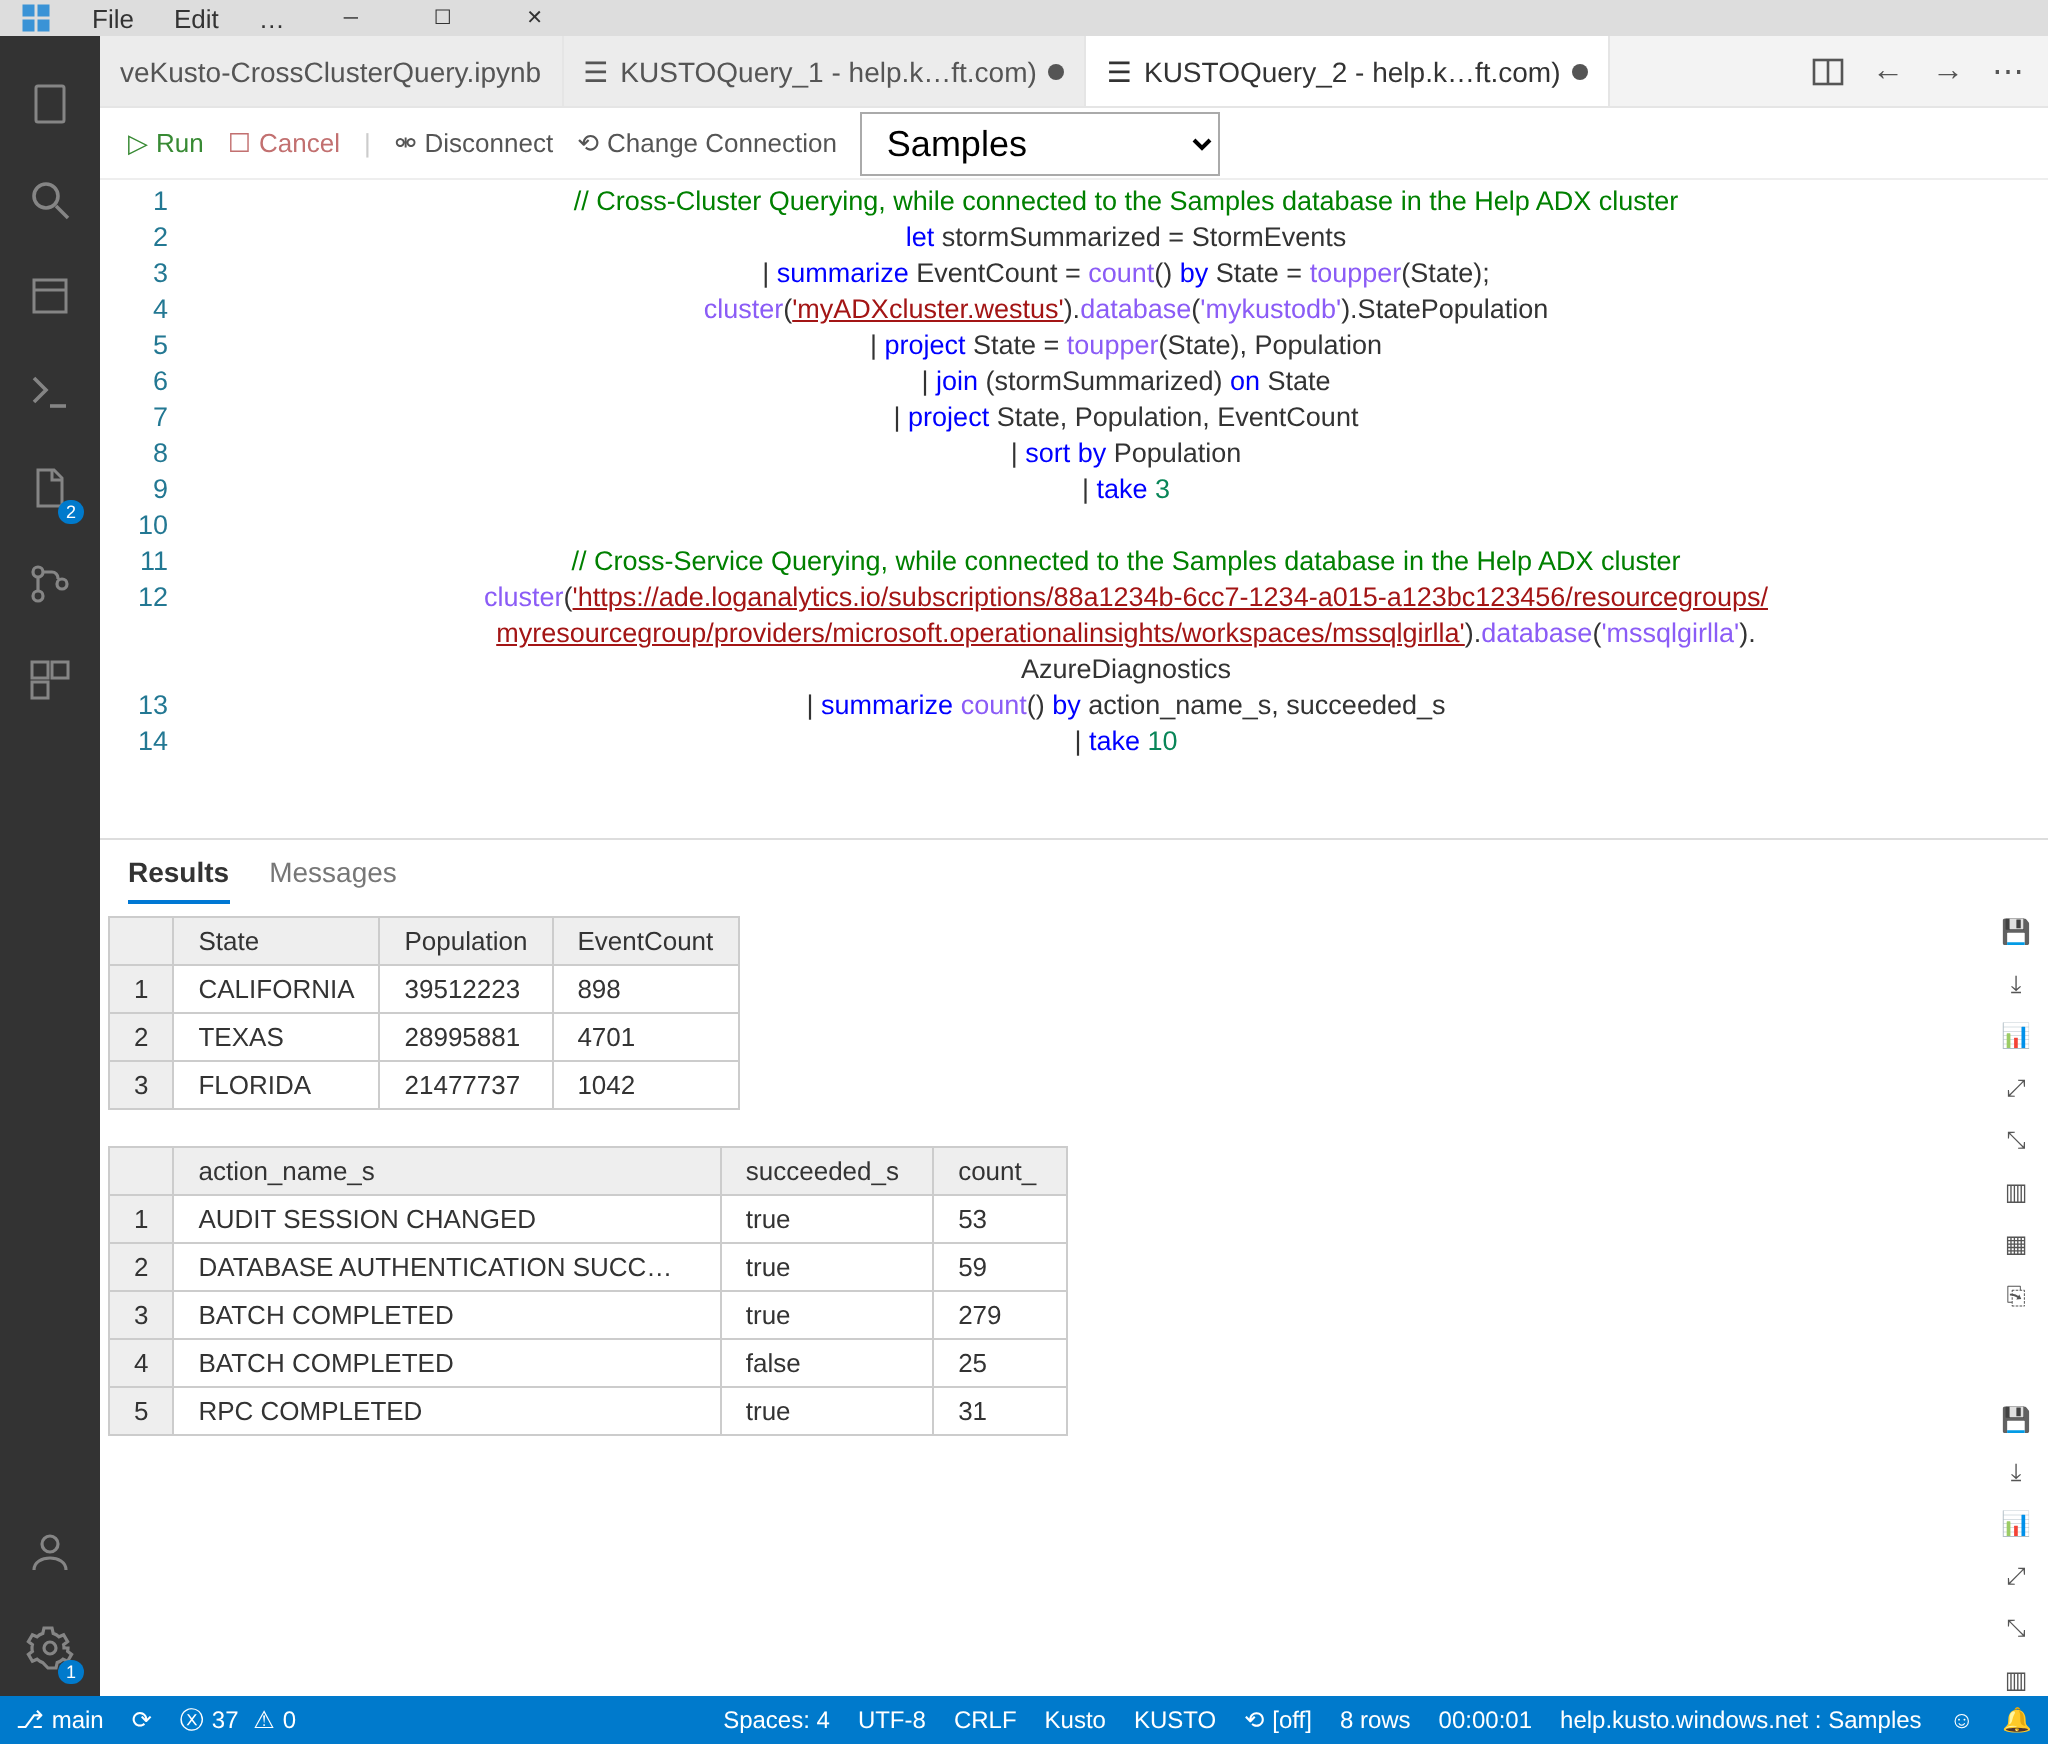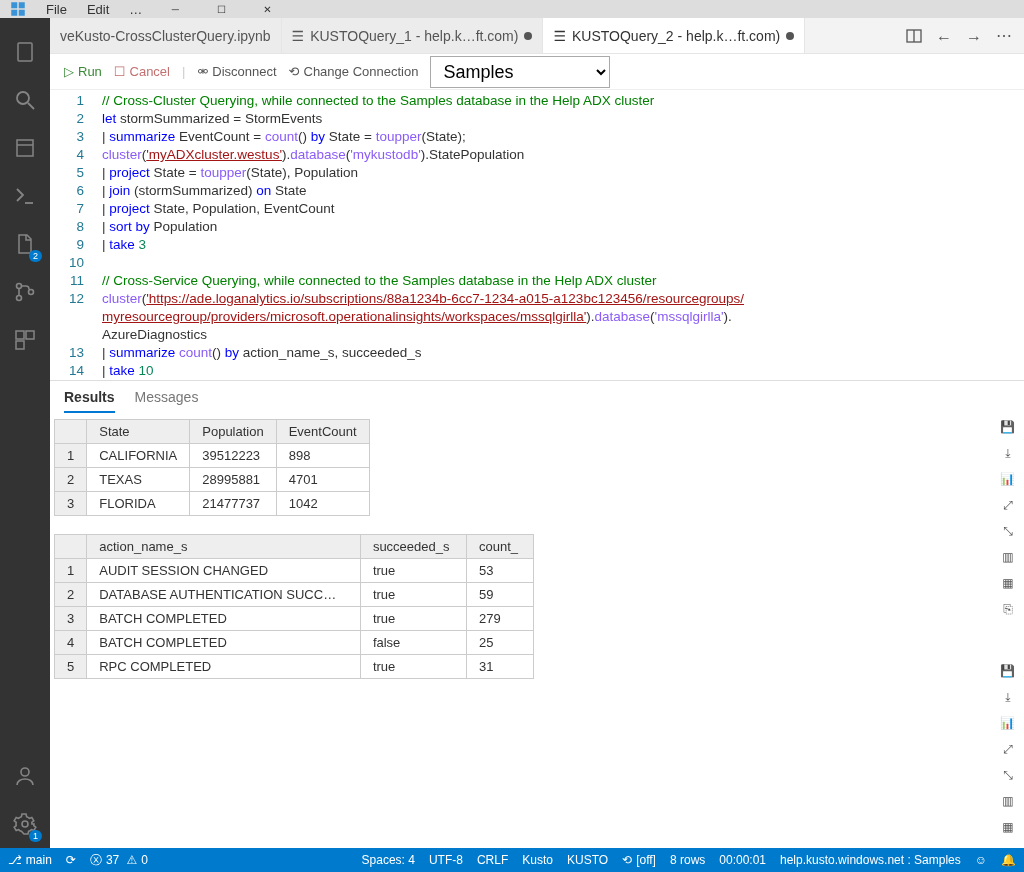--- a/index.html
+++ b/index.html
@@ -27,29 +27,29 @@
 
 .kusto-toolbar { height:36px; display:flex; align-items:center; gap:12px; padding:0 14px; font-size:13px; border-bottom:1px solid #eee; }
 .kusto-toolbar .run { color:#388a34; display:flex; align-items:center; gap:4px; }
 .kusto-toolbar .cancel { color:#c27070; display:flex; align-items:center; gap:4px; }
 .kusto-toolbar .sep { color:#ccc; }
 .kusto-toolbar .tool { color:#555; display:flex; align-items:center; gap:4px; }
 .kusto-toolbar select { font-size:18px; padding:4px 30px 4px 8px; border:1px solid #aaa; background:#fff; min-width:180px; }
 
 .code-area { display:flex; font-family:"Consolas","Courier New",monospace; font-size:13.5px; line-height:18px; overflow:hidden; padding-top:2px; }
 .gutter { width:52px; text-align:right; color:#237893; padding-right:18px; user-select:none; }
-.code { flex:1; white-space:pre; color:#333; }
+.code { flex:1; white-space:pre; color:#333;text-align:center; }
 .tok-comment { color:#008000; }
 .tok-kw { color:#0000ff; }
 .tok-str { color:#a31515; text-decoration: underline; text-decoration-color:#a31515; }
 .tok-str2 { color:#8b5cf6; }
 .tok-func { color:#8b5cf6; }
 .tok-num { color:#098658; }
 
-.results-pane { display:flex; flex-direction:column; border-top:1px solid #ddd; height: 392px; position:relative; }
+.results-pane { display:flex; flex-direction:column; border-top:1px solid #ddd; height: 392px; position:relative;margin-top:39px; }
 .results-tabs { display:flex; gap:20px; padding:8px 14px 0 14px; font-size:14px; }
 .results-tabs .rtab { padding-bottom:6px; color:#777; }
 .results-tabs .rtab.active { color:#333; font-weight:600; border-bottom:2px solid #0078d4; }
 
 .tables-scroll { overflow:auto; flex:1; padding:6px 50px 6px 4px; }
 table.data { border-collapse:collapse; font-family:"Consolas",monospace; font-size:13px; margin-bottom:18px; }
 table.data th, table.data td { border:1px solid #ccc; padding:4px 12px; text-align:left; font-weight:normal; color:#333; }
 table.data th { background:#eee; }
 table.data td.rownum { background:#eee; text-align:center; width:30px; }
 

